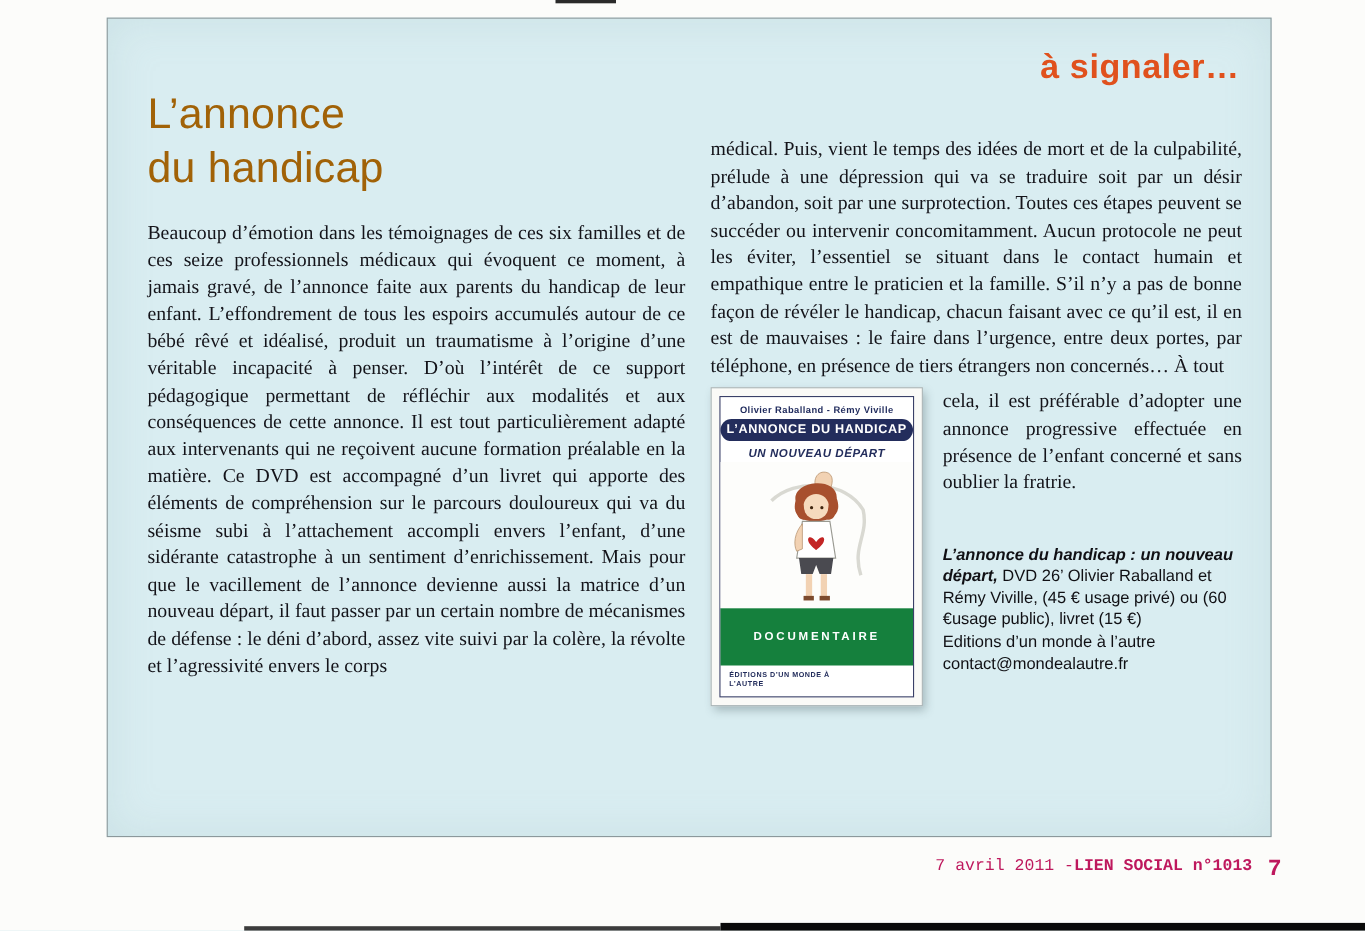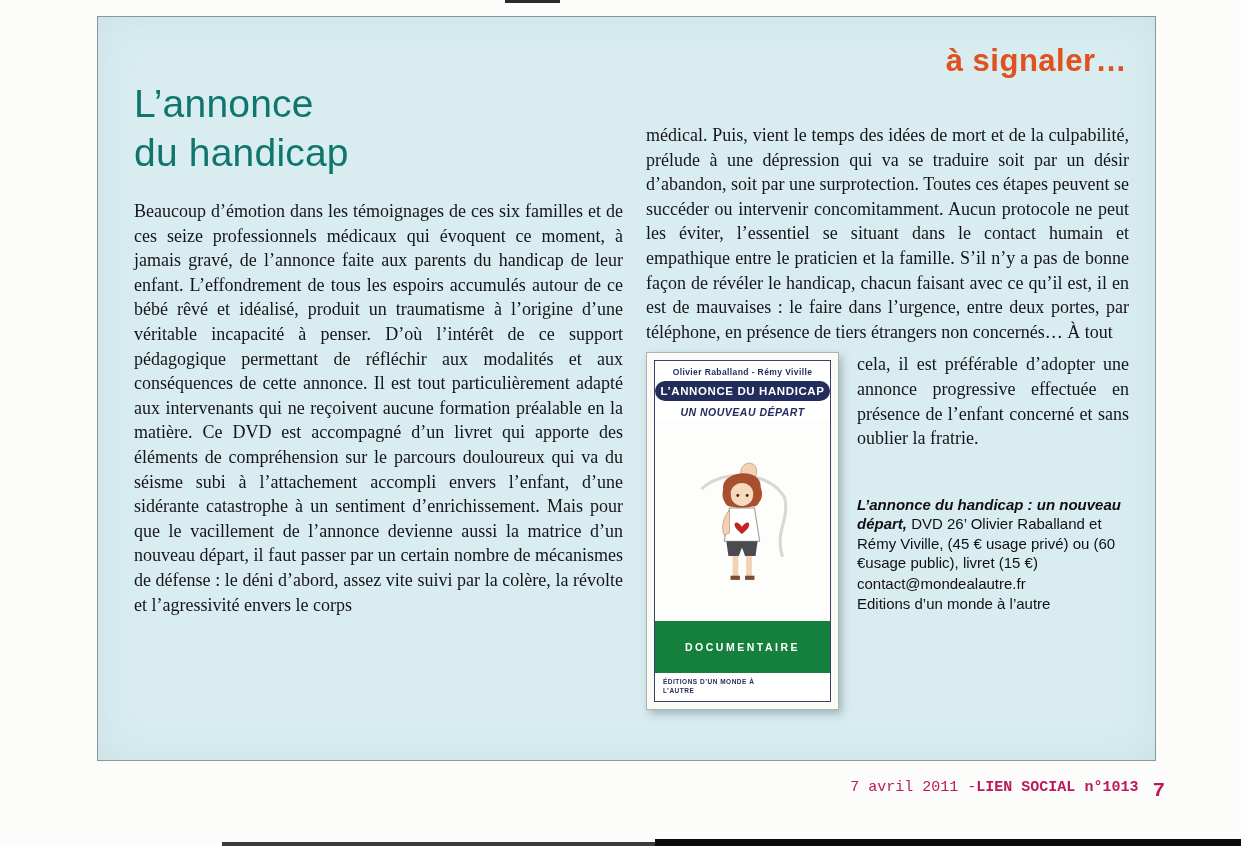--- a/index.html
+++ b/index.html
@@ -31,21 +31,21 @@
   }
   .col-left {
     position:absolute;
     left:36px; top:62px;
     width:489px;
   }
   .article-title {
     font-family:"Liberation Sans", sans-serif;
     font-size:39px;
     line-height:49px;
-    color:#0f766e;
+    color:#a16207;
     font-weight:normal;
     letter-spacing:0.2px;
   }
   .body-text {
     font-family:Liberation Serif, serif;
     font-size:18px;
     line-height:24.6px;
     color:#14141a;
     text-align:justify;
     hyphens:auto;
@@ -56,21 +56,21 @@
     left:548px; top:106px;
     width:483px;
   }
   .media-row {
     display:flex;
     gap:18px;
     margin-top:8px;
   }
   .dvd-cover {
     flex:0 0 193px;
-    width:193px; height:358px;
+    width:193px; height:290px;
     background:#fafaf7;
     border:1px solid #a9b4b6;
     box-shadow:3px 4px 8px rgba(60,80,85,0.35);
     padding:7px;
   }
   .dvd-inner {
     width:100%; height:100%;
     border:1px solid #3a4068;
     background:#ffffff;
     display:flex;
@@ -212,22 +212,22 @@
           </div>
           <div class="dvd-genreband">DOCUMENTAIRE</div>
           <div class="dvd-publisher">ÉDITIONS D’UN MONDE À L’AUTRE</div>
         </div>
       </div>
 
       <div class="beside">
         <p class="body-text">cela, il est préférable d’adopter une annonce progressive effectuée en présence de l’enfant concerné et sans oublier la fratrie.</p>
         <div class="caption">
           <span class="bi">L’annonce du handicap : un nouveau départ,</span><span> DVD 26’ Olivier Raballand et Rémy Viville, (45 € usage privé) ou (60 €usage public), livret (15 €)</span>
+          <div class="line">Editions d’un monde à l’autre</div>
           <div class="line">contact@mondealautre.fr</div>
-          <div class="line">Editions d’un monde à l’autre</div>
         </div>
       </div>
     </div>
   </div>
 
 </div>
 
 <div class="footer">
   <span>7 avril 2011 - </span>
   <span class="journal">LIEN SOCIAL n°1013</span>

